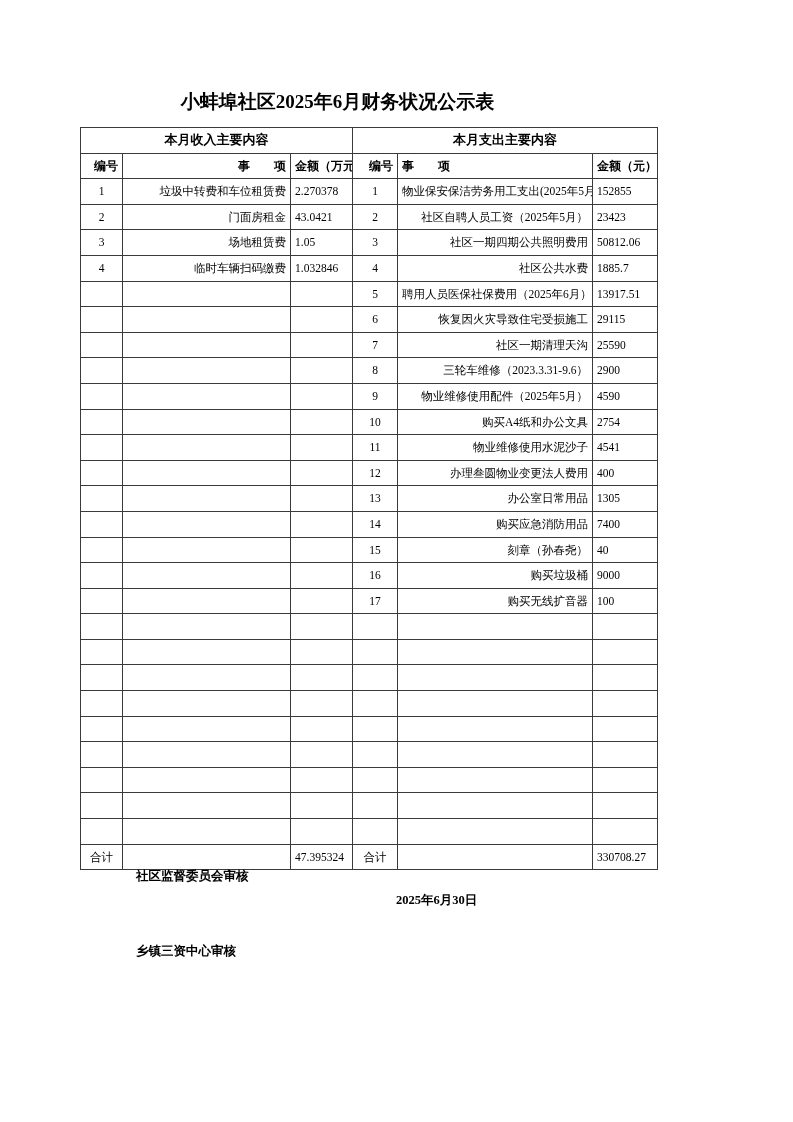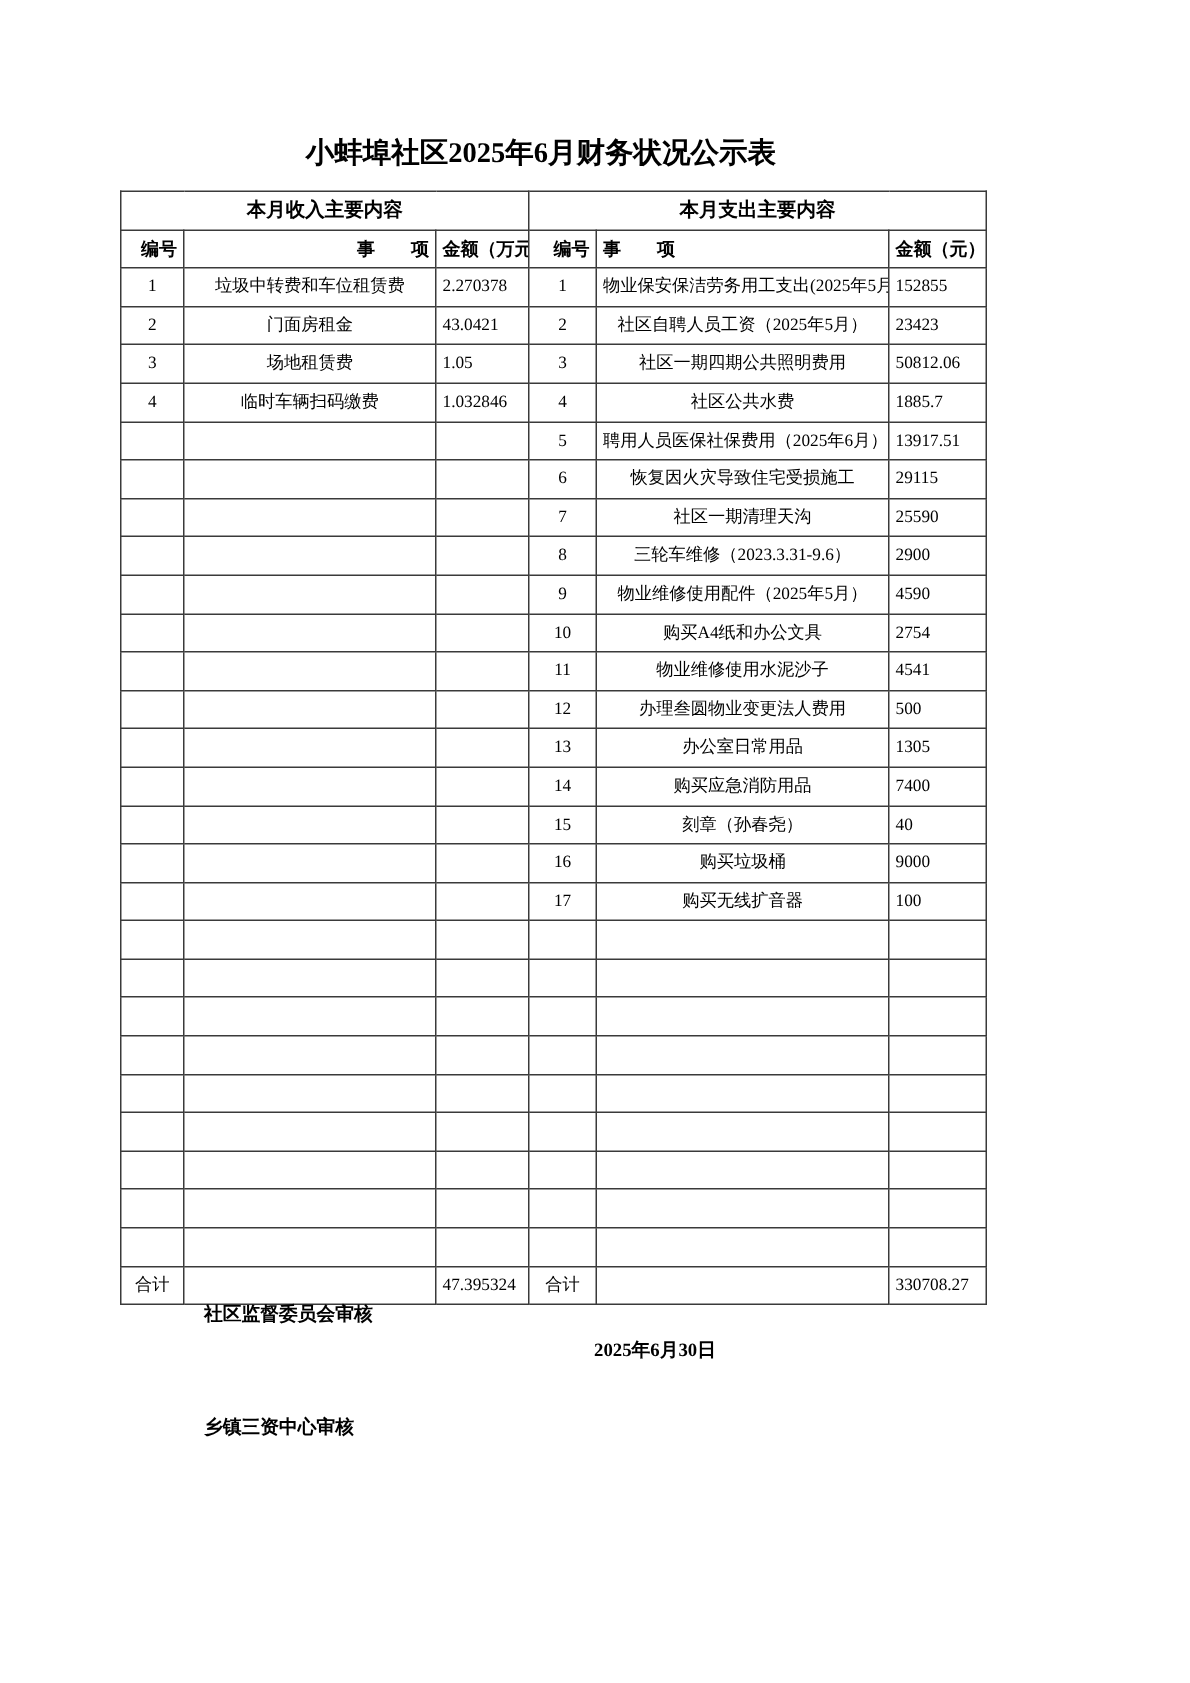--- a/index.html
+++ b/index.html
@@ -25,21 +25,20 @@
   .doc-title {
     position: absolute;
     left: 0;
     top: 89px;
     width: 675px;
     text-align: center;
     font-size: 19px;
     font-weight: bold;
     letter-spacing: 0px;
     font-family: "Liberation Serif", "DejaVu Serif", serif;
-    padding-left: 23px;
   }
   table.fin {
     position: absolute;
     left: 80px;
     top: 127px;
     border-collapse: collapse;
     table-layout: fixed;
     width: 577px;
     font-size: 11.5px;
   }
@@ -61,21 +60,21 @@
   }
   .col-head {
     font-weight: bold;
     font-size: 12px;
     height: 25px;
     line-height: 25px;
   }
   .col-head.c { text-align: right; }
   .col-head.l { text-align: left; }
   .num { text-align: center; }
-  .txt { text-align: center; }
+  .txt { text-align: right; }
   .amt { text-align: left; }
   .total-label { text-align: center; }
 
   
   col.c-inc-no   { width: 42px; }
   col.c-inc-item { width: 168px; }
   col.c-inc-amt  { width: 62px; }
   col.c-exp-no   { width: 45px; }
   col.c-exp-item { width: 195px; }
   col.c-exp-amt  { width: 65px; }
@@ -215,21 +214,21 @@
           <td class="num">11</td>
           <td class="txt">物业维修使用水泥沙子</td>
           <td class="amt">4541</td>
         </tr>
         <tr>
           <td class="num"></td>
           <td class="txt"></td>
           <td class="amt"></td>
           <td class="num">12</td>
           <td class="txt">办理叁圆物业变更法人费用</td>
-          <td class="amt">500</td>
+          <td class="amt">400</td>
         </tr>
         <tr>
           <td class="num"></td>
           <td class="txt"></td>
           <td class="amt"></td>
           <td class="num">13</td>
           <td class="txt">办公室日常用品</td>
           <td class="amt">1305</td>
         </tr>
         <tr>

